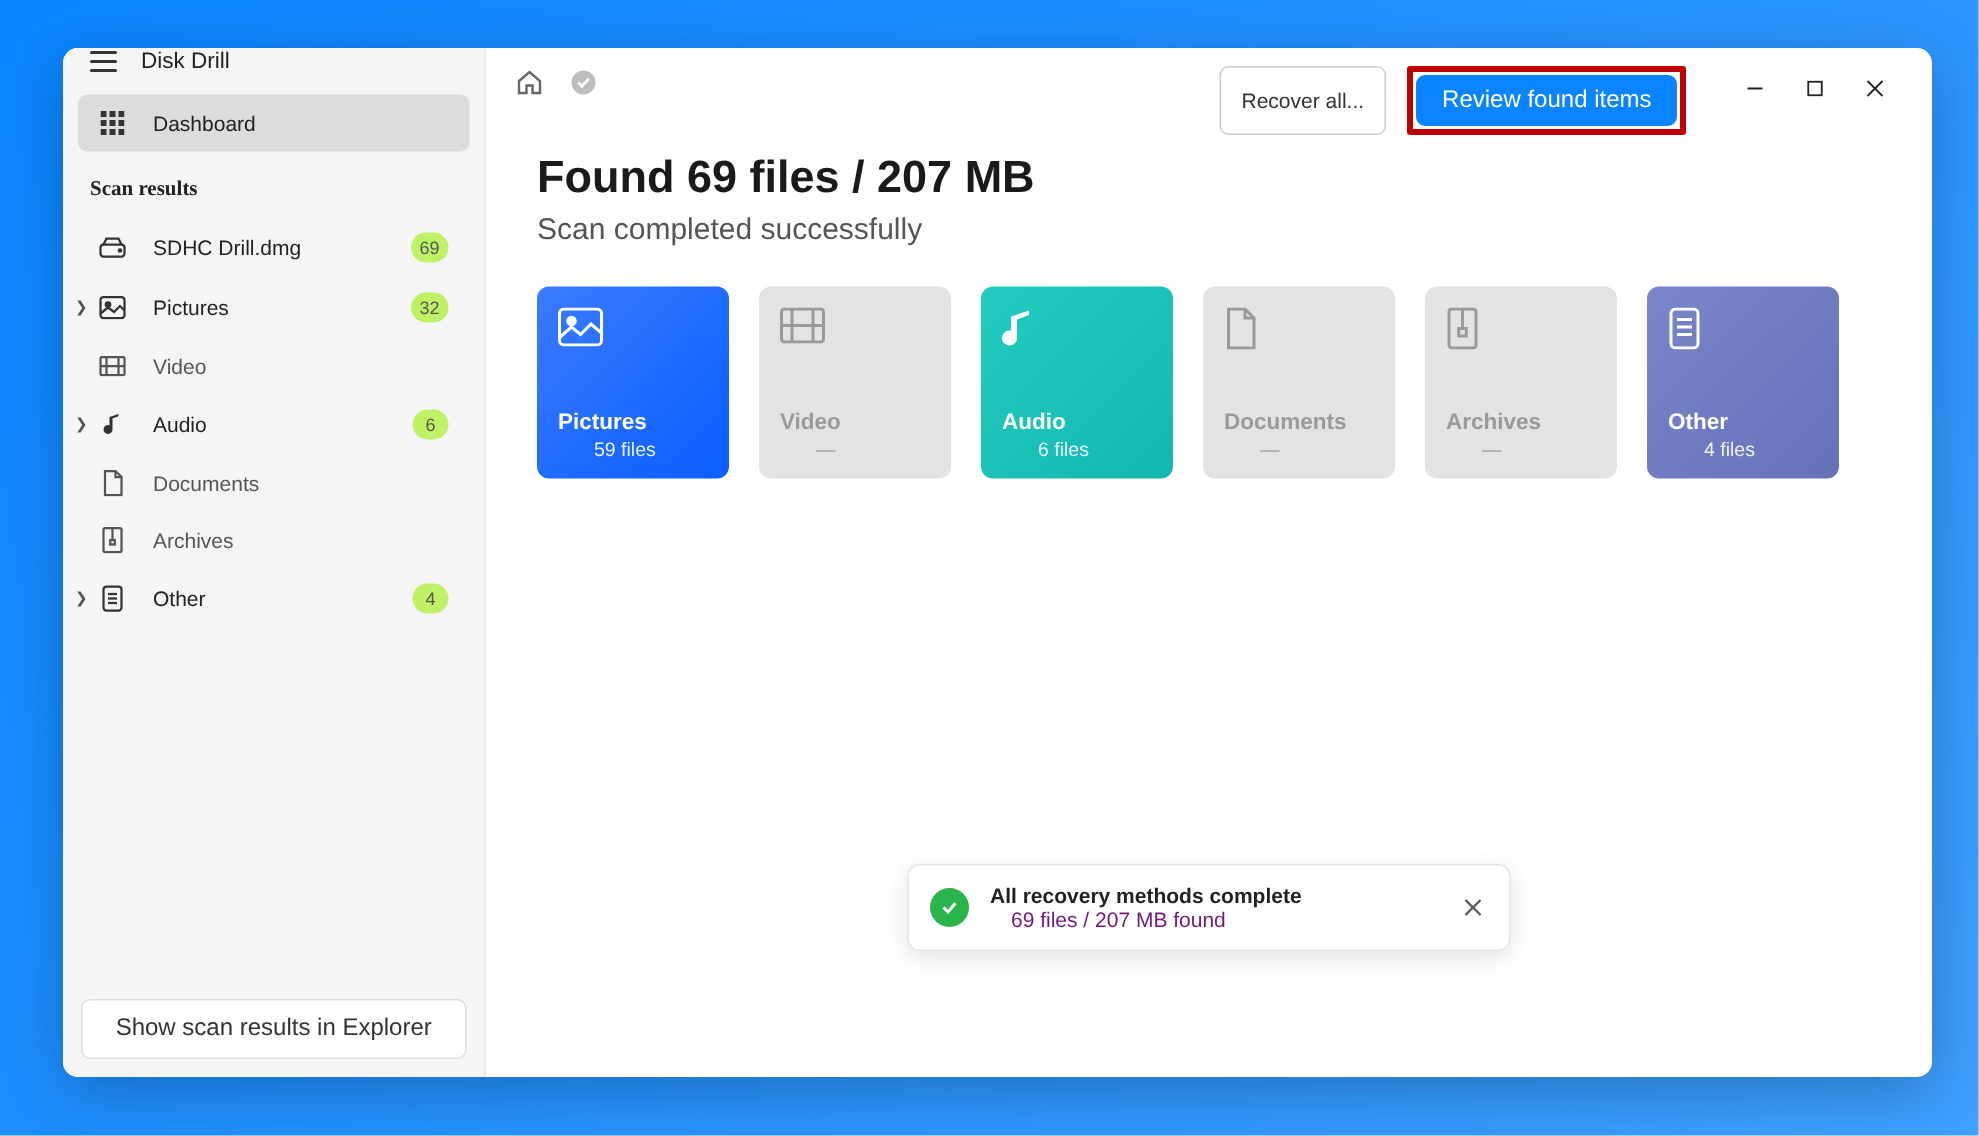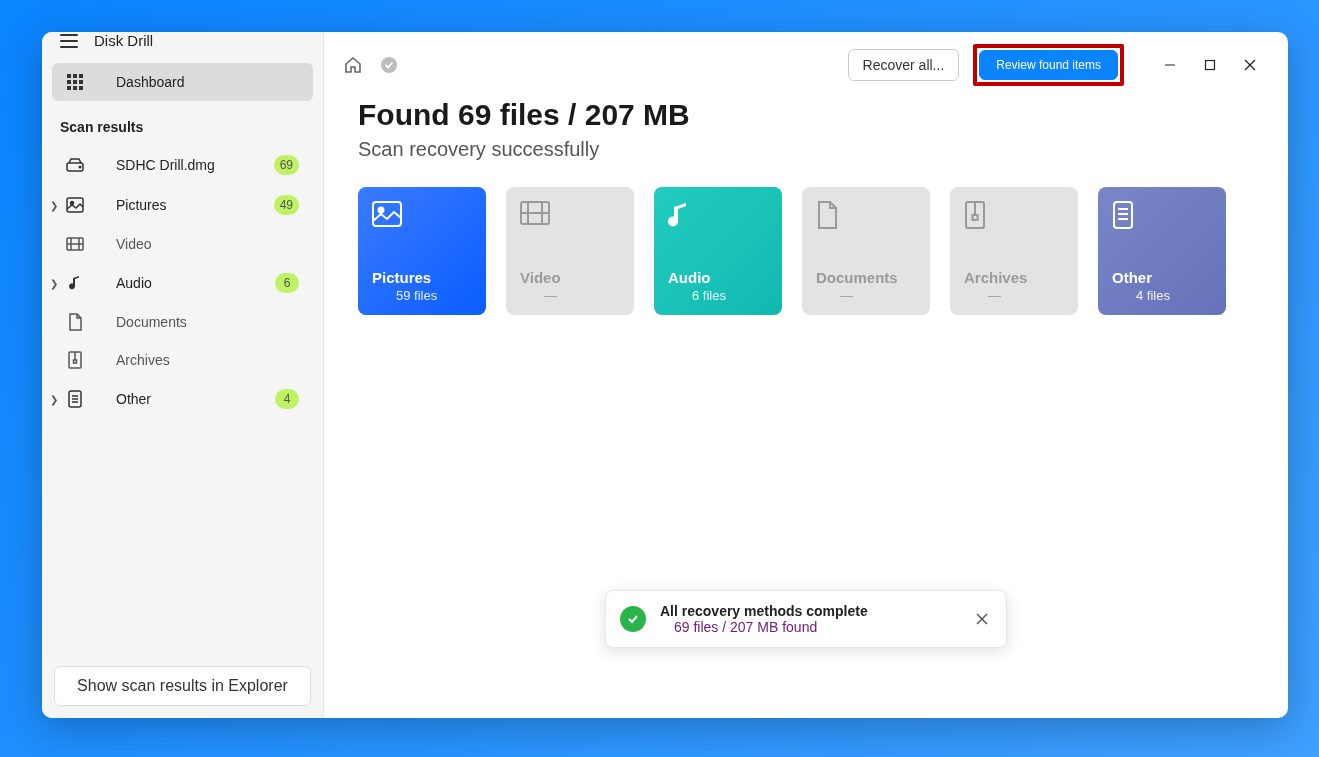--- a/index.html
+++ b/index.html
@@ -37,21 +37,21 @@
   }
   .hamburger {
     width: 18px; height: 14px;
     display: flex; flex-direction: column; justify-content: space-between;
     cursor: pointer;
   }
   .hamburger span { height: 2px; background: #333; border-radius: 1px; }
   .app-title { font-size: 15px; color: #222; }
   .sidebar-nav { padding: 4px 10px; }
   .nav-item {
-    display: flex; align-items: center; gap: 32px;
+    display: flex; align-items: center; gap: 18px;
     padding: 10px 14px;
     border-radius: 6px;
     cursor: pointer;
     font-size: 14px; color: #222;
     position: relative;
     min-height: 36px;
   }
   .nav-item.active { background: #dcdcdc; }
   .nav-item .chev {
     position: absolute; left: -2px;
@@ -67,58 +67,59 @@
     background: #bef264; color: #555;
     border-radius: 10px;
     min-width: 24px; height: 20px;
     font-size: 12px;
     display: inline-flex; align-items: center; justify-content: center;
     padding: 0 6px;
   }
   .section-label {
     font-size: 14px; font-weight: 600; color: #222;
     padding: 14px 18px 6px 18px;
+    font-family: Liberation Serif, serif;
   }
   .sidebar-footer {
     margin-top: auto;
     padding: 12px;
   }
   .explorer-btn {
     width: 100%;
     background: #fff;
     border: 1px solid #ddd;
     border-radius: 6px;
     padding: 10px 0;
     font-size: 16px;
     color: #333;
     cursor: pointer;
   }
   
   .main { flex: 1; display: flex; flex-direction: column; position: relative; }
   .topbar {
-    display: flex; align-items: center;
+    display: flex; 
     padding: 12px 18px 6px 18px;
     gap: 14px;
   }
   .topbar .icon-btn {
     width: 22px; height: 22px;
     color: #666;
     display:flex; align-items:center; justify-content:center;
     cursor: pointer;
   }
   .topbar .spacer { flex:1; }
   .btn-outline {
     border: 1px solid #ccc; background: #fff;
     border-radius: 6px; padding: 7px 14px;
     font-size: 14px; color: #333; cursor: pointer;
   }
   .btn-primary {
     background: #0a84ff; color: #fff; border: 1px solid #0a84ff;
     border-radius: 6px; padding: 7px 16px;
-    font-size: 12px; cursor: pointer;
+    font-size: 16px; cursor: pointer;
   }
   .highlight-box {
     border: 4px solid #c00000;
     border-radius: 2px;
     padding: 2px;
     display: inline-flex;
   }
   .win-ctrls { display:flex; gap: 0; margin-left: 12px; }
   .win-ctrls .wc {
     width: 40px; height: 30px;
@@ -141,21 +142,21 @@
   .card .card-icon { width: 30px; height: 28px; margin-bottom: auto; }
   .card-title { font-size: 15px; font-weight: 600; margin-top: auto; }
   .card-sub { font-size: 13px; opacity: 0.9; margin-top: 2px; margin-left: 24px;}
   .card.pictures { background: linear-gradient(135deg, #3a7bff 0%, #0a5dff 100%); }
   .card.audio { background: linear-gradient(135deg, #22ccc0 0%, #12b8b0 100%); }
   .card.other { background: linear-gradient(135deg, #7a86c9 0%, #6572b8 100%); }
   
   .toast {
     position: absolute;
     left: 50%; transform: translateX(-50%);
-    bottom: 70px;
+    bottom: 84px;
     width: 402px;
     background: #fff;
     border: 1px solid #e6e6e6;
     border-radius: 8px;
     box-shadow: 0 4px 16px rgba(0,0,0,0.12);
     display: flex; align-items: center;
     padding: 12px 14px;
     gap: 14px;
   }
   .toast .check {
@@ -222,21 +223,21 @@
       <div class="nav-item">
         <span class="chev">❯</span>
         <span class="nav-icon">
           <svg width="18" height="16" viewBox="0 0 18 16" fill="none" stroke="currentColor" stroke-width="1.5">
               <rect x="1" y="1" width="16" height="14" rx="2"></rect>
               <circle cx="6" cy="6" r="1.5" fill="currentColor"></circle>
               <path d="M1 12 L6 8 L10 11 L14 7 L17 10" fill="none"></path>
             </svg>
         </span>
         <span class="nav-label">Pictures</span>
-        <span class="nav-count">49</span>
+        <span class="nav-count">32</span>
       </div>
 
       <div class="nav-item dim">
         <span class="nav-icon">
           <svg width="18" height="14" viewBox="0 0 18 14" fill="none" stroke="currentColor" stroke-width="1.5">
               <rect x="1" y="1" width="16" height="12" rx="1"></rect>
               <line x1="5" y1="1" x2="5" y2="13"></line>
               <line x1="13" y1="1" x2="13" y2="13"></line>
               <line x1="1" y1="7" x2="17" y2="7"></line>
             </svg>
@@ -329,21 +330,21 @@
           <svg width="12" height="12" viewBox="0 0 12 12" stroke="currentColor" stroke-width="1.2">
               <line x1="1" y1="1" x2="11" y2="11"></line>
               <line x1="11" y1="1" x2="1" y2="11"></line>
             </svg>
         </div>
       </div>
     </div>
 
     <div class="content">
       <div class="headline">Found 69 files / 207 MB</div>
-      <div class="subline">Scan recovery successfully</div>
+      <div class="subline">Scan completed successfully</div>
 
       <div class="cards">
         <div class="card pictures">
           <div class="card-icon">
             <svg width="30" height="26" viewBox="0 0 30 26" fill="none" stroke="#fff" stroke-width="2">
                 <rect x="1" y="1" width="28" height="24" rx="3"></rect>
                 <circle cx="9" cy="9" r="2.5" fill="#fff"></circle>
                 <path d="M1 20 L9 13 L15 18 L22 11 L29 17"></path>
               </svg>
           </div>

